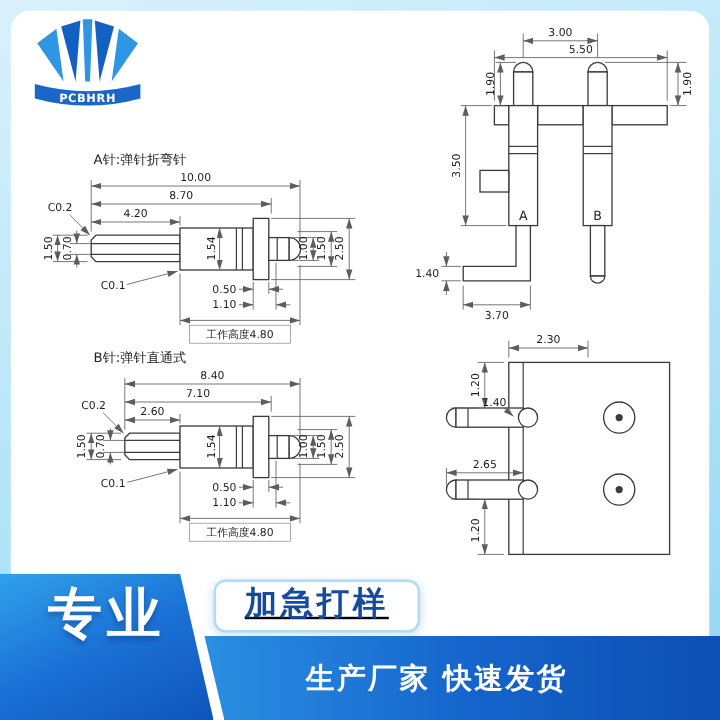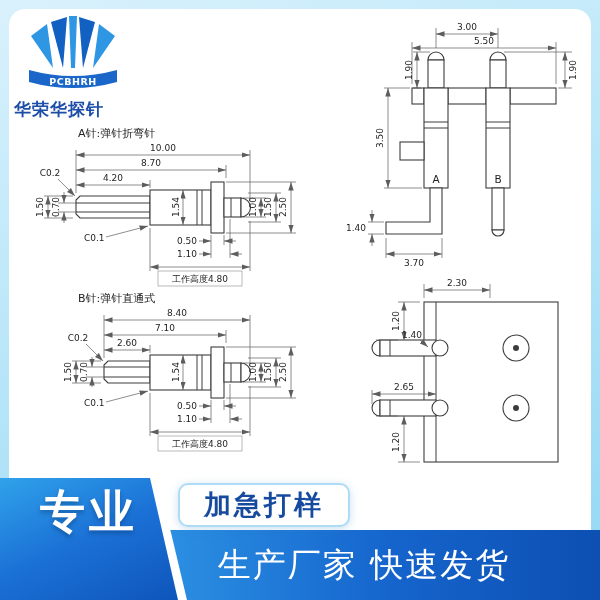--- a/index.html
+++ b/index.html
@@ -22,53 +22,52 @@
 
   .logo { position:absolute; left:14px; top:12px; width:118px; text-align:left; z-index:3; }
   .logo svg { display:block; margin:0 auto; }
   .ribbon-text { font-size:9.5px; font-weight:bold; fill:#fff; text-anchor:middle; letter-spacing:.5px; }
   .company { margin-top:2px; font-size:17px; font-weight:bold; color:#1d4ea8; letter-spacing:1px; white-space:nowrap; }
 
   .banner { position:absolute; left:0; top:478px; width:600px; height:122px; z-index:4; }
   .headline-strip { position:absolute; left:128px; top:52px; width:472px; height:70px;
     background:linear-gradient(90deg,#2f97e6 0%,#1565cd 55%,#0d4fb2 100%);
     display:flex; align-items:center; justify-content:center; }
-  .headline-strip span { color:#fff; font-size:33px; font-weight:normal; letter-spacing:2px; white-space:nowrap; }
+  .headline-strip span { color:#fff; font-size:24px; font-weight:bold; letter-spacing:2px; white-space:nowrap; }
   .white-wedge { position:absolute; left:0; top:0; width:187px; height:122px; background:#fff;
     clip-path:polygon(0 0,158px 0,187px 122px,0 122px); }
   .left-block { position:absolute; left:0; top:0; width:178px; height:140px;
     background:linear-gradient(155deg,#2fa2ea 0%,#1b71d6 45%,#0c50b6 100%);
     clip-path:polygon(0 0,150px 0,178px 122px,0 122px);
     color:#fff; font-weight:bold; text-align:center; padding-top:7px; }
   .left-block .zh { font-size:45px; line-height:54px; letter-spacing:4px;
     text-shadow:0 3px 4px rgba(3,40,90,.35); }
   .tag-box { position:absolute; left:178px; top:5px; height:44px; padding:0 24px;
     background:#fff; border:2px solid #aedbf6; border-radius:10px;
-    box-shadow:0 2px 8px rgba(52,130,201,.25); display:flex; align-items:center; }
+    box-shadow:0 2px 8px rgba(52,130,201,.25); display:flex; align-items:flex-start;text-decoration:underline; }
   .tag-box span { color:#164a9e; font-size:27px; font-weight:bold; letter-spacing:3px; white-space:nowrap; }
 </style>
 </head>
 <body>
 
 <div class="page">
   <div class="panel"></div>
 
   <div class="logo">
     <svg width="96" height="84" viewBox="0 0 96 84">
       <g>
         <polygon points="6,24 22,12 28,56" fill="#2f96e3"></polygon>
         <polygon points="26,10 42,5 38,56" fill="#1260c2"></polygon>
         <polygon points="44,4 52,4 50,56 46,56" fill="#2f96e3"></polygon>
         <polygon points="54,5 70,10 58,56" fill="#1260c2"></polygon>
         <polygon points="74,12 90,24 68,56" fill="#2f96e3"></polygon>
       </g>
       <path d="M4,58 Q48,70 92,58 L92,70 Q48,82 4,70 Z" fill="#1a67c9"></path>
       <text class="ribbon-text" x="48" y="73">PCBHRH</text>
     </svg>
-    <div class="company">华荣华探针</div>
   </div>
 
   <svg class="drawings" width="600" height="480" viewBox="0 0 600 480">
     <defs>
       <marker id="mE" markerWidth="9" markerHeight="6" refX="8.5" refY="3" orient="auto" markerUnits="userSpaceOnUse">
         <path d="M0,0.3 L8.5,3 L0,5.7 Z" fill="#5d5d5d"></path>
       </marker>
       <marker id="mS" markerWidth="9" markerHeight="6" refX="0.5" refY="3" orient="auto" markerUnits="userSpaceOnUse">
         <path d="M9,0.3 L0.5,3 L9,5.7 Z" fill="#5d5d5d"></path>
       </marker>

